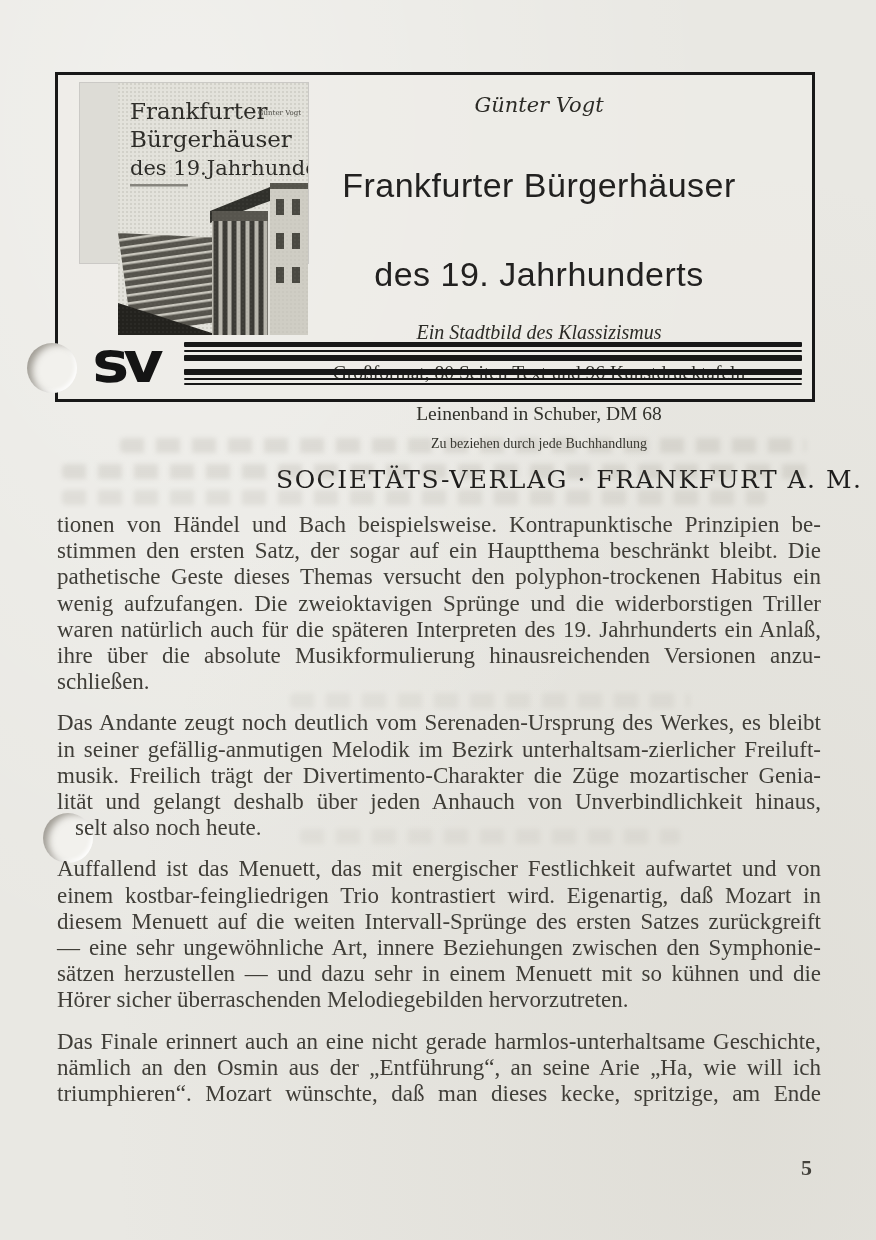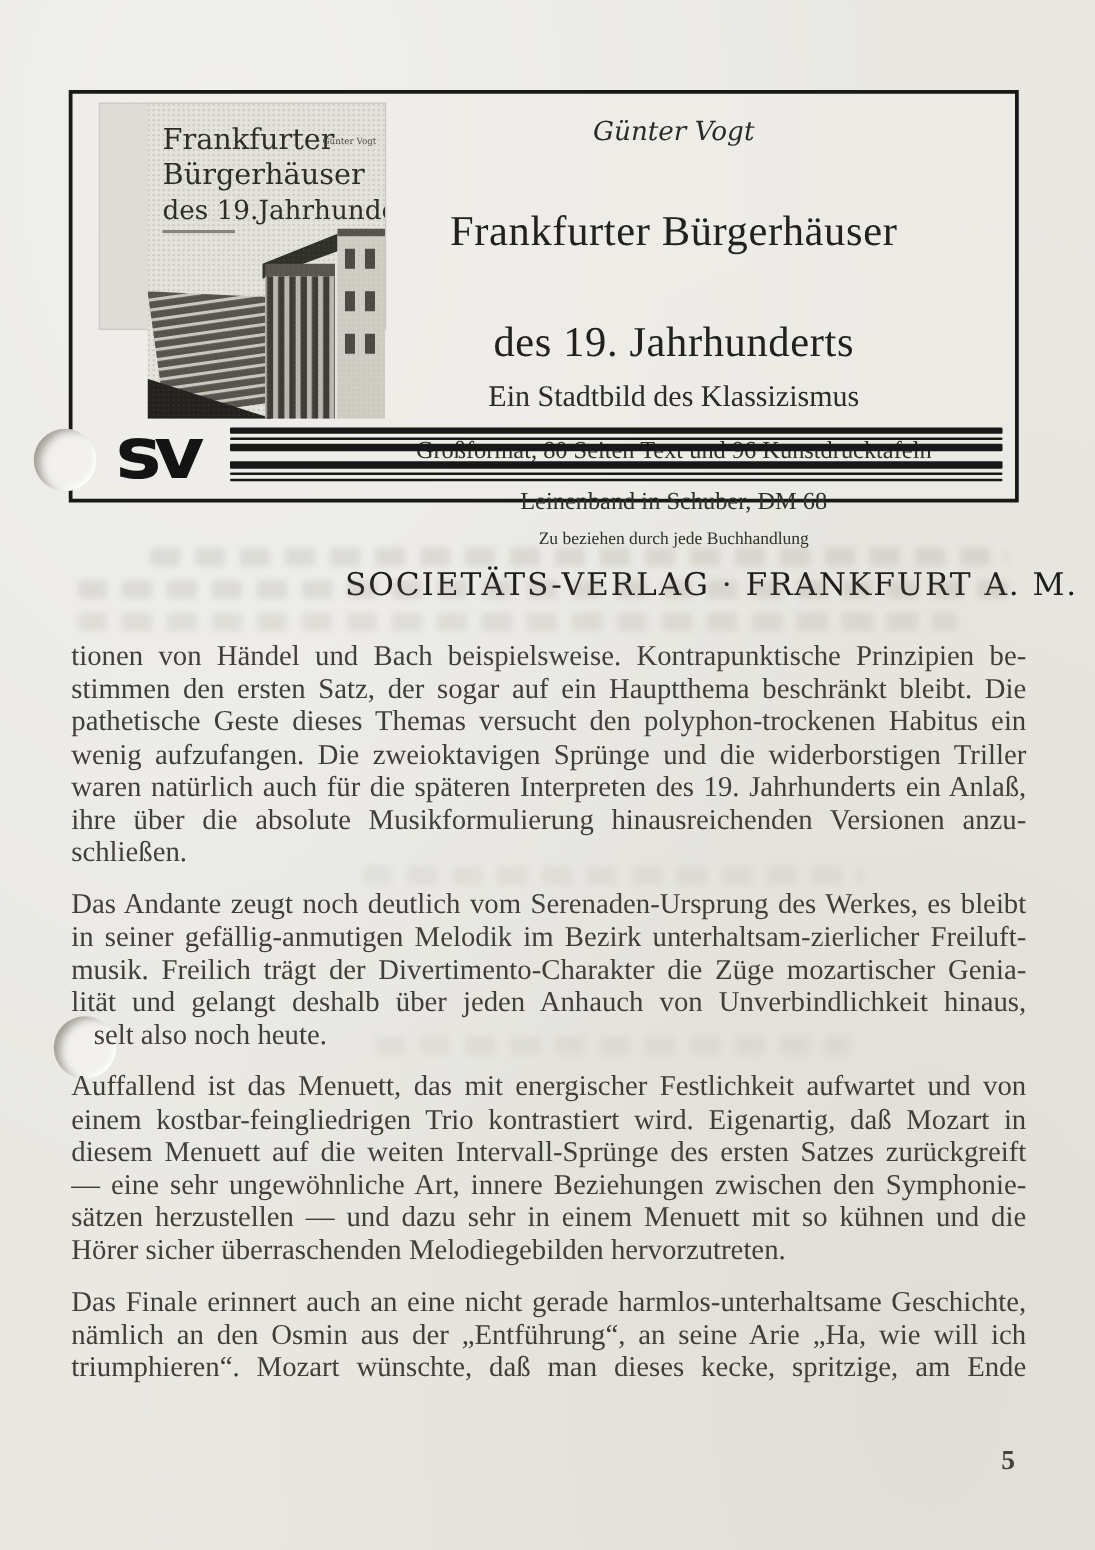--- a/index.html
+++ b/index.html
@@ -33,26 +33,26 @@
   .cover svg{display:block;}
   .ad-right{
     position:absolute;left:218px;right:10px;top:18px;
     text-align:center;color:#26251f;
   }
   .ad-author{
     font-family:"DejaVu Serif", serif;
     font-style:italic;font-size:21px;margin-bottom:10px;color:#2c2b26;
   }
   .ad-title{
-    font-family:Liberation Serif, serif;
+    font-family:Liberation Sans, sans-serif;
     font-size:34px;line-height:41px;color:#222120;
     letter-spacing:.5px;
     margin-top:48px;
   }
-  .ad-subtitle{font-size:24px;margin-top:10px;color:#2c2b26;}
+  .ad-subtitle{font-size:20px;margin-top:26px;color:#2c2b26;font-style:italic;}
   .ad-detail{font-size:19.5px;line-height:25px;margin-top:16px;color:#30302a;}
   .ad-detail:first-of-type{margin-top:12px;}
   .ad-avail{font-size:14px;margin-top:10px;color:#30302a;}
   .ad-publisher{
     font-family:"DejaVu Serif", serif;
     font-size:25px;letter-spacing:1.5px;margin-top:13px;color:#1d1c1b;
     white-space:nowrap;
   }
 
   

